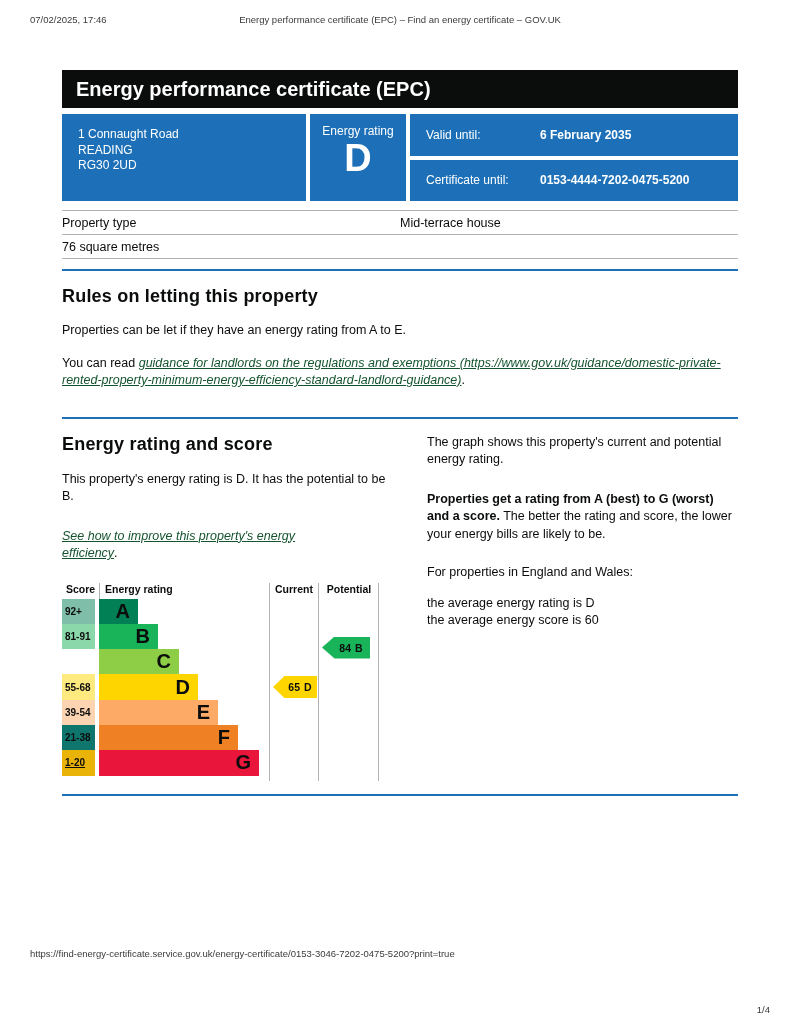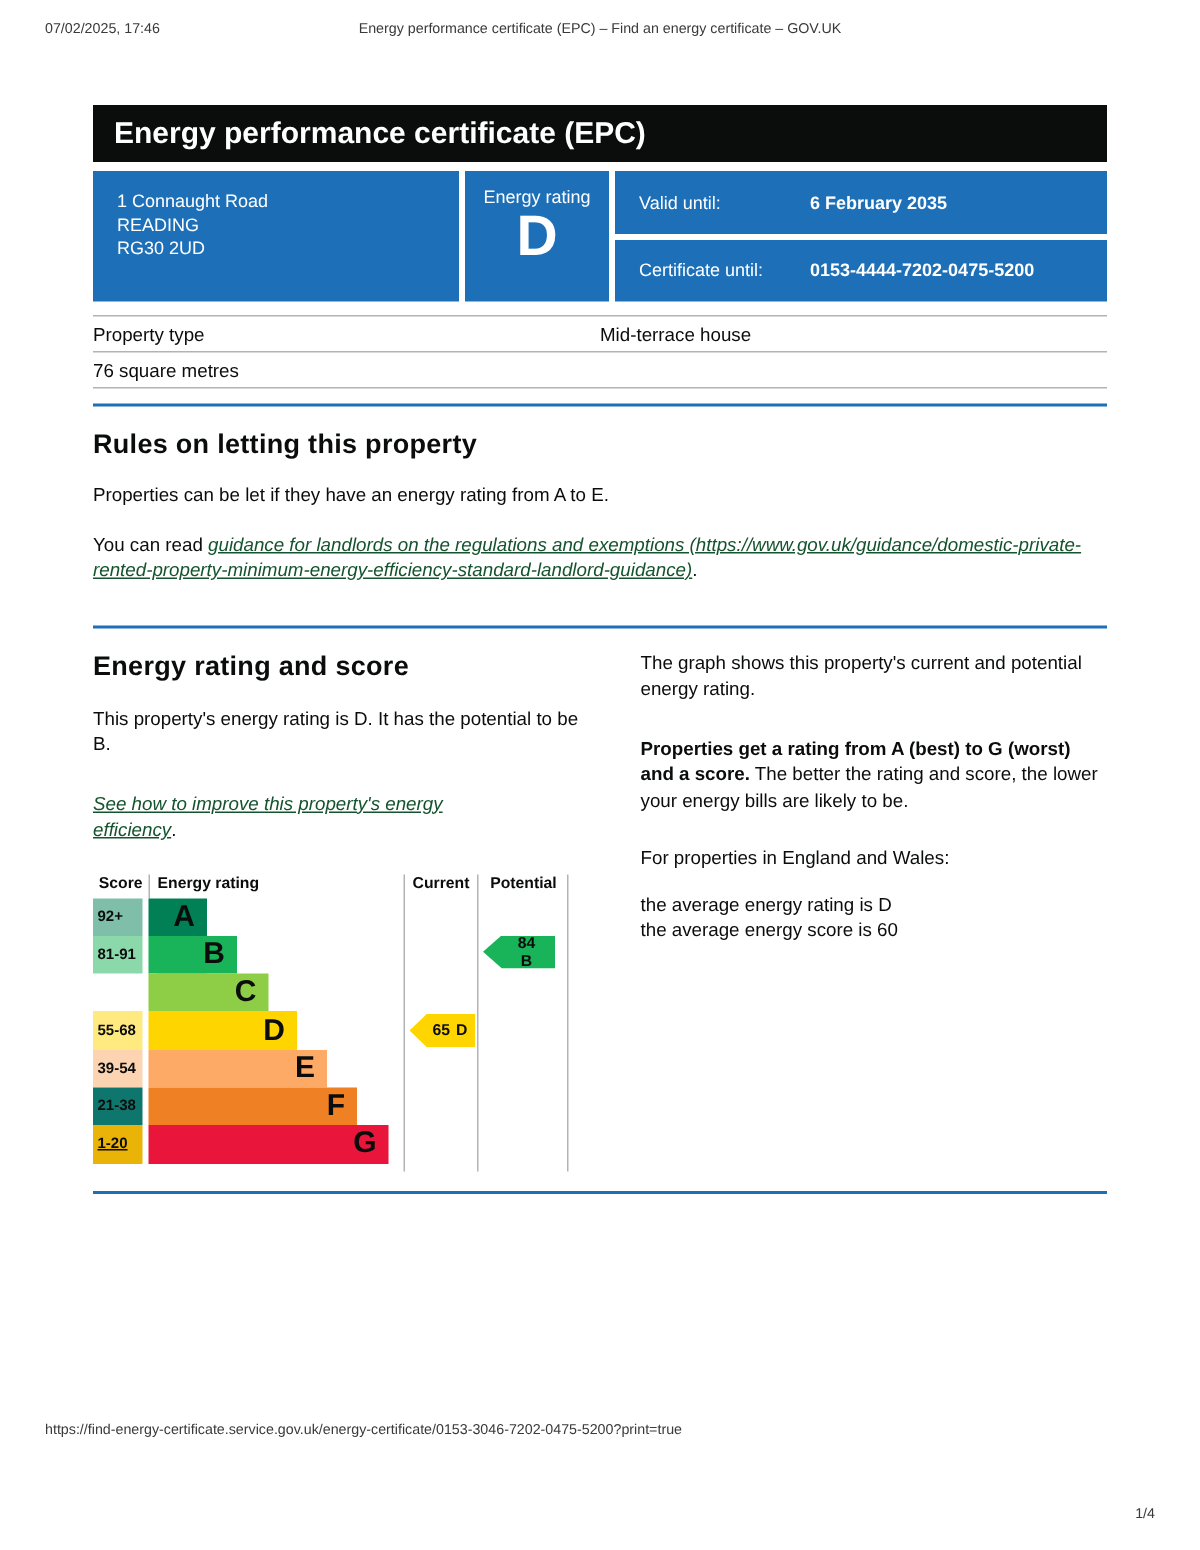--- a/index.html
+++ b/index.html
@@ -170,21 +170,21 @@
               <div class="epc-row" style="top: 167.8px; height: 25.3px;">
                 <div class="epc-score" style="background: #eab308; text-decoration: underline;">1-20</div>
                 <div class="epc-bar" style="background: rgb(233, 21, 59); width: 160px;">G</div>
               </div>
             </div>
           <div id="epc-arrows">
               <div class="epc-arrow" style="background: rgb(255, 213, 0); left: 211px; width: 44px; top: 93.55px;">
                 <span>65</span>
                 <span>D</span>
               </div>
-              <div class="epc-arrow" style="background: rgb(25, 180, 89); left: 260px; width: 48px; top: 41px; flex-direction: column;">
+              <div class="epc-arrow" style="background: rgb(25, 180, 89); left: 260px; width: 48px; top: 54px;">
                 <span>84</span>
                 <span>B</span>
               </div>
             </div>
         </div>
       </div>
 
       <div class="col-right">
         <p>The graph shows this property's current and potential energy rating.</p>
         <p class="link-p" style="max-width:311px; margin-top:22px;"><span class="bold-lead">Properties get a rating from A (best) to G (worst) and a score.</span><span> The better the rating and score, the lower your energy bills are likely to be.</span></p>

